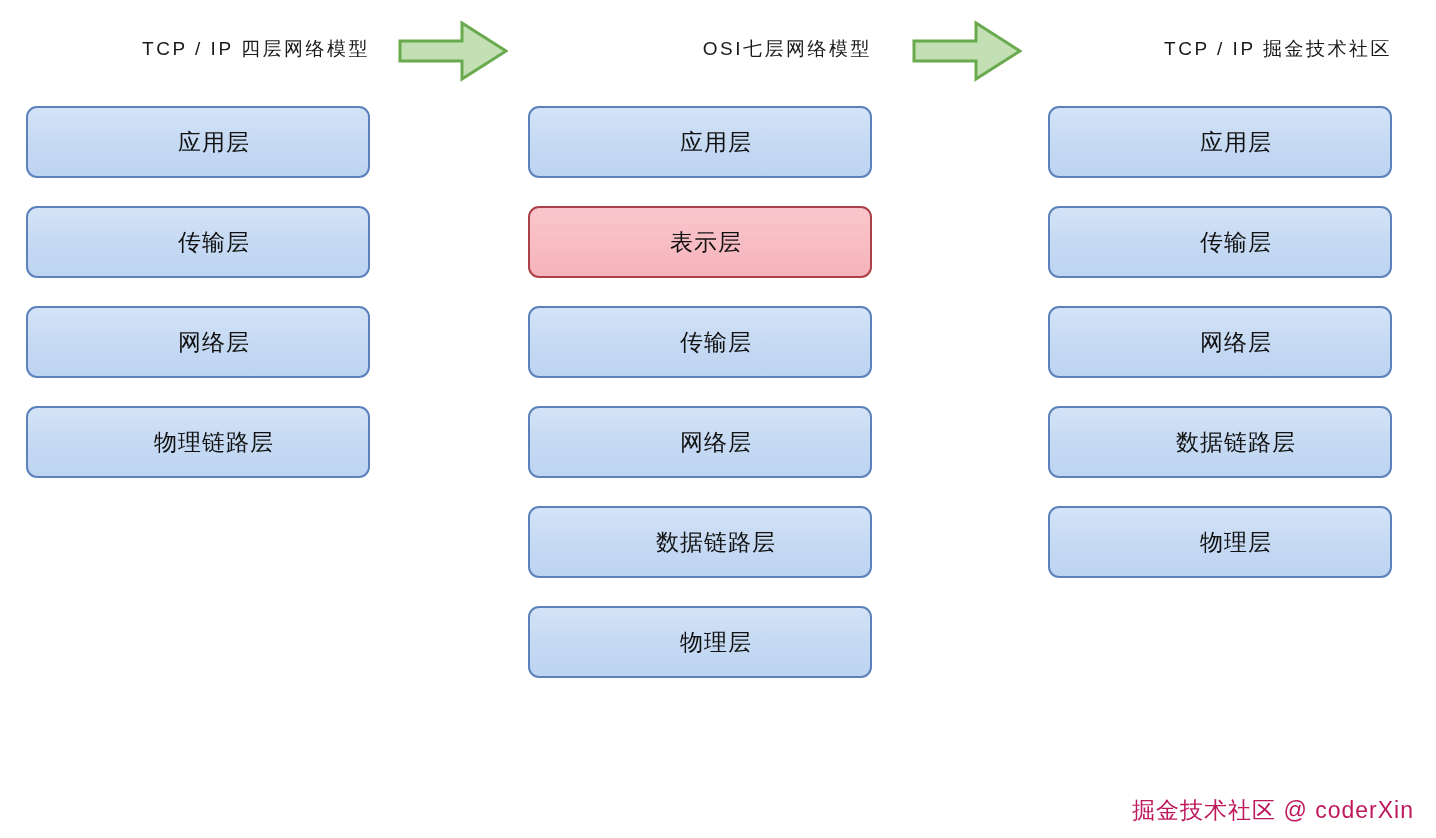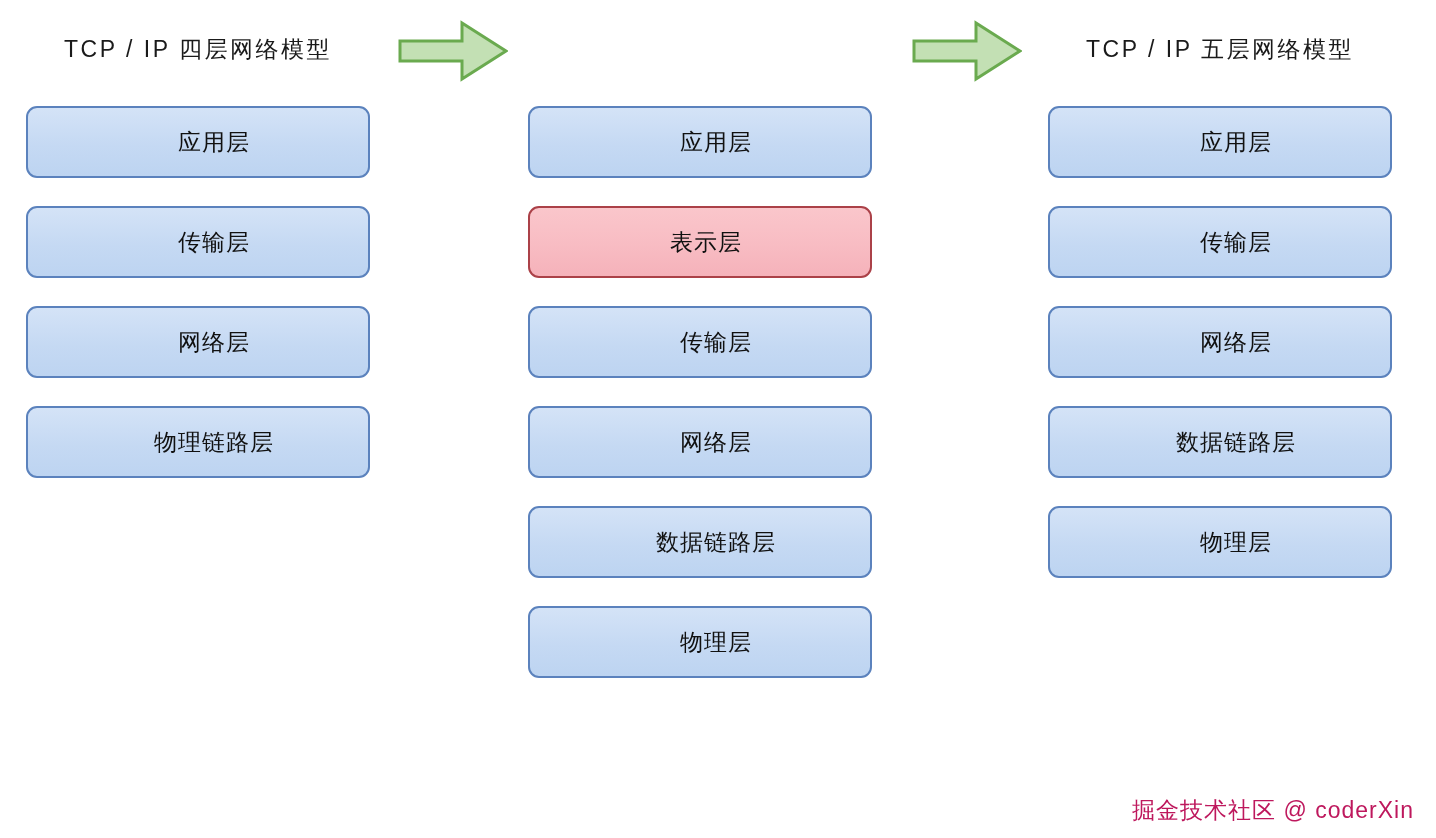--- a/index.html
+++ b/index.html
@@ -33,22 +33,22 @@
   }
   #col-1 { left: 26px; }
   #col-2 { left: 528px; }
   #col-3 { left: 1048px; }
 
   .col-title {
     position: absolute;
     top: 34px;
     left: 0;
     width: 344px;
-    text-align: center;
-    font-size: 23px;
+    text-align: right;
+    font-size: 19px;
     line-height: 30px;
     letter-spacing: 2.5px;
     color: #1a1a1a;
     white-space: nowrap;
     font-weight: 400;
   }
 
   .layer-stack {
     position: absolute;
     top: 106px;
@@ -121,38 +121,39 @@
     </div>
   </div>
 
   <div class="arrow" id="arrow-1">
     <svg viewBox="0 0 110 62" xmlns="http://www.w3.org/2000/svg">
       <polygon points="2,21 64,21 64,3 108,31 64,59 64,41 2,41" fill="#c3e0b4" stroke="#6aaa4f" stroke-width="3" stroke-linejoin="miter"></polygon>
     </svg>
   </div>
 
   <div class="column" id="col-2">
+    <div class="col-title">OSI七层网络模型</div>
     <div class="layer-stack">
       <div class="layer-box blue">应用层</div>
       <div class="layer-box pink">表示层</div>
       <div class="layer-box blue">传输层</div>
       <div class="layer-box blue">网络层</div>
       <div class="layer-box blue">数据链路层</div>
       <div class="layer-box blue">物理层</div>
     </div>
   </div>
 
   <div class="arrow" id="arrow-2">
     <svg viewBox="0 0 110 62" xmlns="http://www.w3.org/2000/svg">
       <polygon points="2,21 64,21 64,3 108,31 64,59 64,41 2,41" fill="#c3e0b4" stroke="#6aaa4f" stroke-width="3" stroke-linejoin="miter"></polygon>
     </svg>
   </div>
 
   <div class="column" id="col-3">
-    <div class="col-title">TCP / IP 五层网络模型</div>
+    <div class="col-title">TCP / IP 掘金技术社区</div>
     <div class="layer-stack">
       <div class="layer-box blue">应用层</div>
       <div class="layer-box blue">传输层</div>
       <div class="layer-box blue">网络层</div>
       <div class="layer-box blue">数据链路层</div>
       <div class="layer-box blue">物理层</div>
     </div>
   </div>
 
   <div id="watermark">掘金技术社区 @ coderXin</div>

